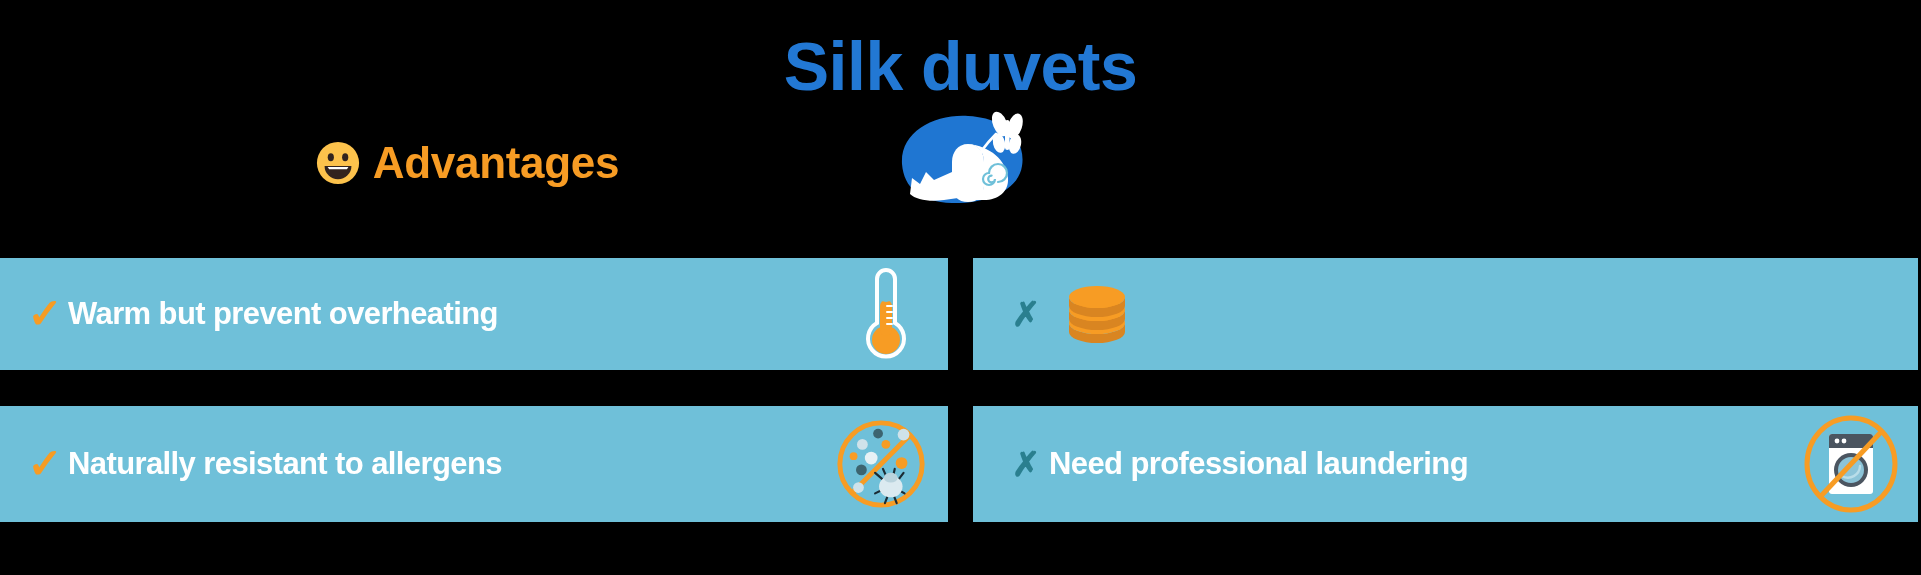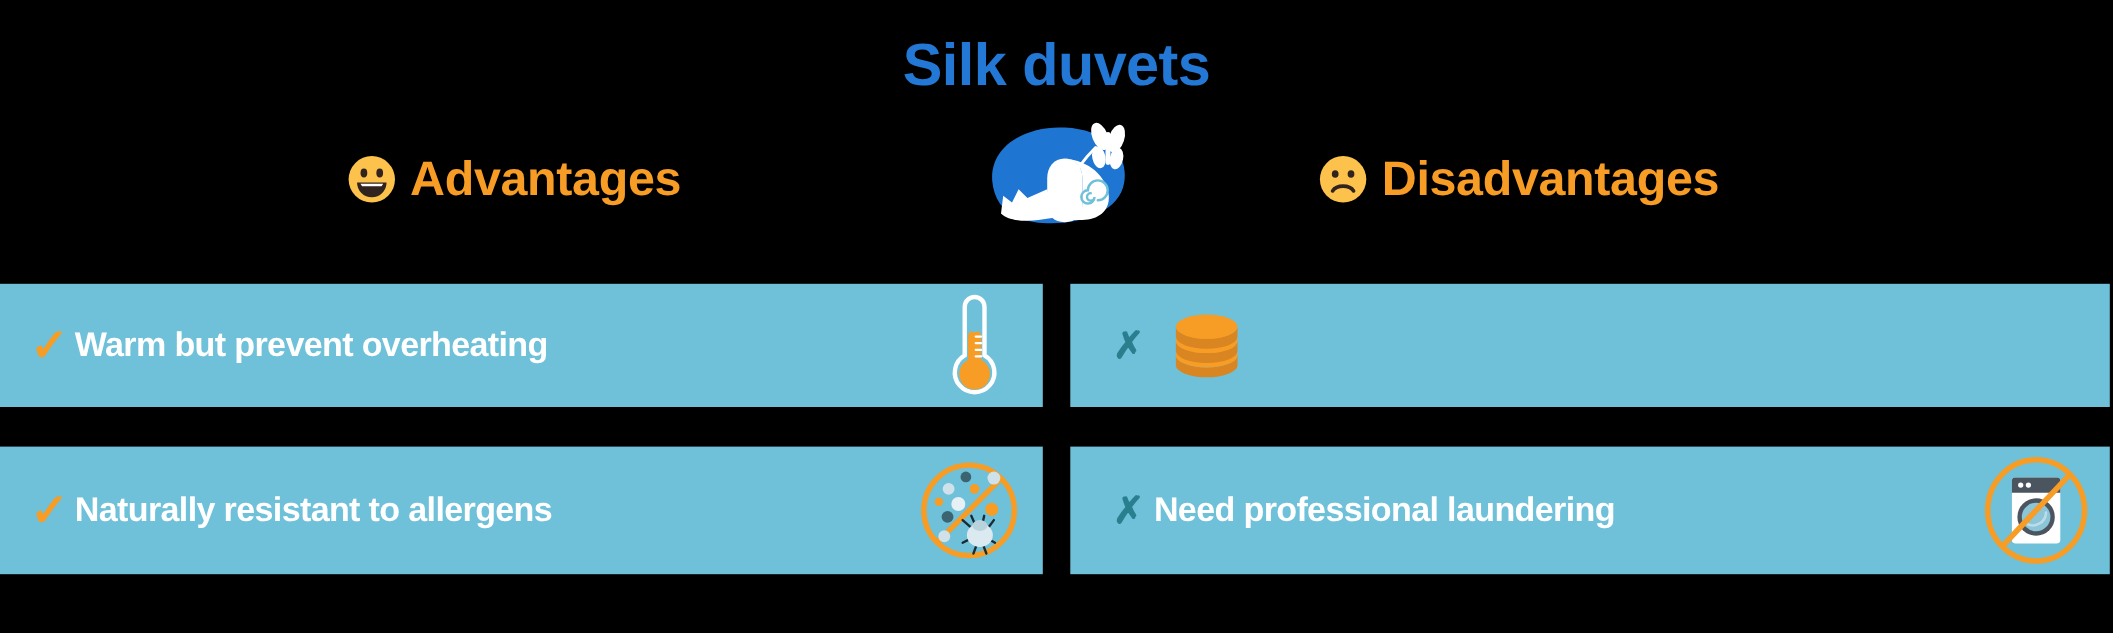--- a/index.html
+++ b/index.html
@@ -20,21 +20,21 @@
     background: #000000;
   }
 
   
   .title {
     position: absolute;
     left: 0;
     top: 32px;
     width: 1921px;
     text-align: center;
-    font-size: 54px;
+    font-size: 68px;
     font-weight: 700;
     letter-spacing: -0.5px;
     color: #2278d4;
     line-height: 1;
   }
 
   
   .col-head {
     position: absolute;
     top: 132px;
@@ -141,30 +141,20 @@
 
       <g fill="#ffffff">
         <path d="M96 40 C106 40 112 48 112 58 L112 82 C112 92 106 98 96 98 C86 98 80 92 80 82 L80 58 C80 48 86 40 96 40 Z"></path>
         <path d="M96 40 C118 42 134 56 136 74 C137 88 126 96 112 96 L96 96 C106 96 112 90 112 80 L112 58 C112 48 106 41 96 40 Z"></path>
         <path d="M80 68 L62 76 L54 68 L48 80 L40 74 L38 90 C44 96 58 98 72 96 L86 94 Z"></path>
       </g>
       <path d="M126 78 a9 9 0 1 0 -9 -9 a6 6 0 1 0 6 6 a3.4 3.4 0 1 1 -3.4 -3.4" fill="none" stroke="#6fc0d9" stroke-width="2.2" stroke-linecap="round"></path>
     </svg>
   </div>
 
-  <div class="col-head dis">
-    <svg class="emoji-face" width="46" height="46" viewBox="0 0 48 48">
-      <circle cx="24" cy="24" r="22" fill="#fcc24c"></circle>
-      <path d="M24 2a22 22 0 0 1 0 44 22 22 0 0 0 0-44z" fill="#f6a82c"></path>
-      <ellipse cx="16.5" cy="19" rx="3.2" ry="3.6" fill="#31231e"></ellipse>
-      <ellipse cx="31.5" cy="19" rx="3.2" ry="3.6" fill="#31231e"></ellipse>
-      <path d="M14 35 C18 29 30 29 34 35" stroke="#31231e" stroke-width="3.4" fill="none" stroke-linecap="round"></path>
-    </svg>
-    <span class="col-head-label">Disadvantages</span>
-  </div>
 
   <div class="bar left r1">
     <span class="mark check">✓</span>
     <span class="bar-text">Warm but prevent overheating</span>
     <span class="bar-icon">
       <svg width="56" height="96" viewBox="0 0 56 96">
         <path d="M28 4 a9 9 0 0 1 9 9 v44 a18 18 0 1 1 -18 0 V13 a9 9 0 0 1 9 -9 z" fill="none" stroke="#ffffff" stroke-width="4"></path>
         <circle cx="28" cy="74" r="14" fill="#f79c24"></circle>
         <rect x="22" y="34" width="12" height="36" rx="6" fill="#f79c24"></rect>
         <rect x="22" y="12" width="12" height="24" rx="6" fill="#6fc0d9"></rect>

